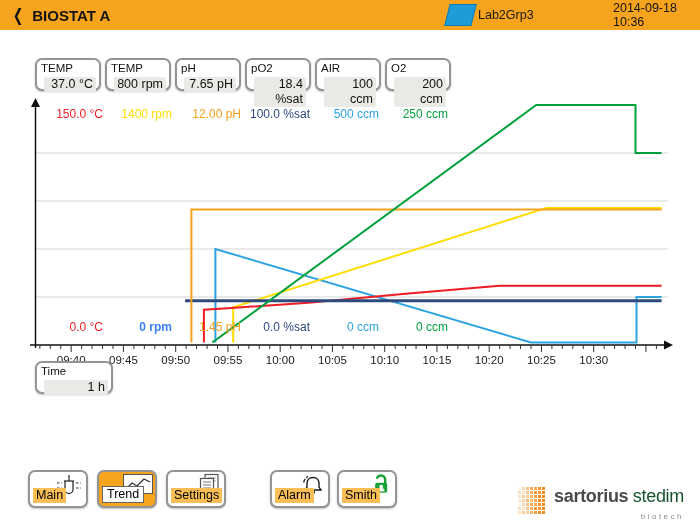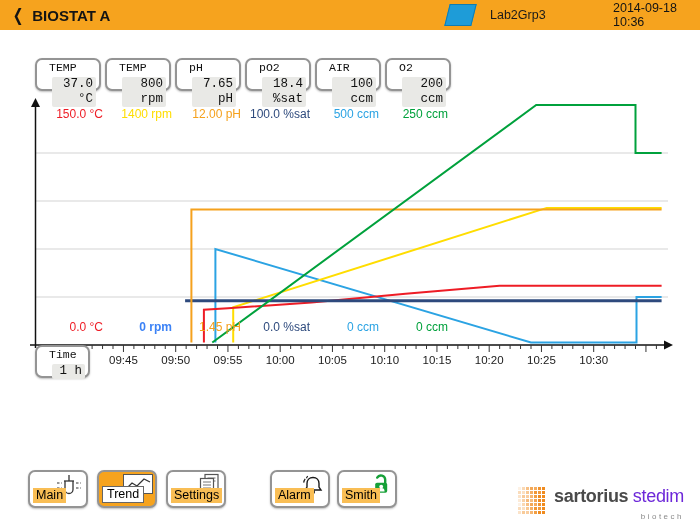--- a/index.html
+++ b/index.html
@@ -4,57 +4,57 @@
 <style>
   html,body{margin:0;padding:0;background:#fff;}
   .screen{position:relative;width:700px;height:525px;background:#fff;overflow:hidden;
           font-family:"Liberation Sans","DejaVu Sans",sans-serif;color:#111;}
   
   .topbar{position:absolute;left:0;top:0;width:700px;height:30px;background:#f6a31e;
           display:flex;align-items:center;}
   .back{display:flex;align-items:center;gap:7px;margin-left:11px;cursor:pointer;background:none;border:none;
         font-family:inherit;font-size:15px;font-weight:bold;color:#141414;padding:0;}
   .back .chev{font-size:17px;font-weight:600;transform:scaleX(.75);display:inline-block;}
-  .groupchip{position:absolute;left:447px;top:4px;display:flex;align-items:center;gap:16px;}
+  .groupchip{position:absolute;left:447px;top:4px;display:flex;align-items:center;gap:4px;}
   .para{width:25px;height:20px;background:#1e9cd8;border:1px solid #0f7cb0;transform:skewX(-14deg);}
   .grouptxt{font-size:12.5px;color:#1a1a1a;}
   .datetime{position:absolute;left:613px;top:2px;font-size:12.5px;line-height:13.5px;color:#141414;}
   
   .pv{position:absolute;top:58px;width:66px;height:33px;background:#fff;border:2px solid #949494;
-      border-radius:7px;box-shadow:0 1px 2px rgba(0,0,0,.25);padding:2px 3px 2px 9px;text-align:left;
-      font-family:Liberation Mono, monospace;cursor:pointer;}
+      border-radius:7px;box-shadow:0 1px 2px rgba(0,0,0,.25);padding:2px 3px 2px 1px;text-align:left;
+      font-family:Liberation Sans, sans-serif;cursor:pointer;}
   .pv-label{display:block;font-size:11.5px;color:#111;margin-left:3px;line-height:12px;}
   .pv-value{display:block;margin-left:6px;margin-top:3px;background:#e9e9e6;border-radius:2px;
             font-size:12.5px;color:#111;text-align:right;padding:0 3px;line-height:15px;}
   
   #chart-svg{position:absolute;left:0;top:90px;width:700px;height:285px;}
   #chart-svg text{font-family:"Liberation Sans","DejaVu Sans",sans-serif;}
   .ylabels{position:absolute;left:0;width:700px;height:14px;z-index:3;pointer-events:none;}
   #ylabels-top{top:108px;}
   #ylabels-bottom{top:321px;}
   .ylab{position:absolute;top:0;width:68px;text-align:right;font-size:12px;line-height:13px;white-space:nowrap;}
   
-  .timebtn{position:absolute;left:35px;top:345px;width:55px;height:33px;}
+  .timebtn{position:absolute;left:35px;top:361px;width:78px;height:33px;}
   
   .nav-btn{position:absolute;top:470px;width:60px;height:38px;background:#fff;border:2px solid #949494;
            border-radius:7px;box-shadow:0 1px 2px rgba(0,0,0,.25);padding:0;cursor:pointer;font-family:inherit;}
   .nav-btn.active{background:#f6a31e;}
   .nav-label{position:absolute;left:3px;bottom:3px;background:#f9be55;color:#000;font-size:12.5px;
              line-height:15px;padding:0 3px;white-space:nowrap;}
   .nav-btn.active .nav-label{background:#fff;border:1px solid #666;padding:0 4px;}
   .nav-icon{position:absolute;right:2px;top:1px;}
   .nav-icon.boxed{right:2px;top:2px;background:#fff;border:1px solid #555;line-height:0;}
   
   .logo{position:absolute;left:518px;top:486px;display:flex;align-items:flex-start;gap:9px;}
   #logo-pixels{width:27px;height:27px;display:grid;grid-template-columns:repeat(7,3px);
                grid-auto-rows:3px;gap:1px;margin-top:1px;}
   #logo-pixels div{background:#f08b1e;}
   .logo-text{line-height:20px;}
   .brand1{font-size:18px;font-weight:bold;color:#4a4a4a;letter-spacing:-.3px;}
-  .brand2{font-size:18px;color:#6d28d9;letter-spacing:-.3px;}
+  .brand2{font-size:18px;color:#14532d;letter-spacing:-.3px;}
   .brandsub{font-size:8px;color:#8a8a8a;letter-spacing:2.5px;text-align:right;margin-top:0;}
 </style>
 </head>
 <body>
 
 <div class="screen">
 
   <div class="topbar">
     <button class="back">
       <span class="chev">❮</span>

